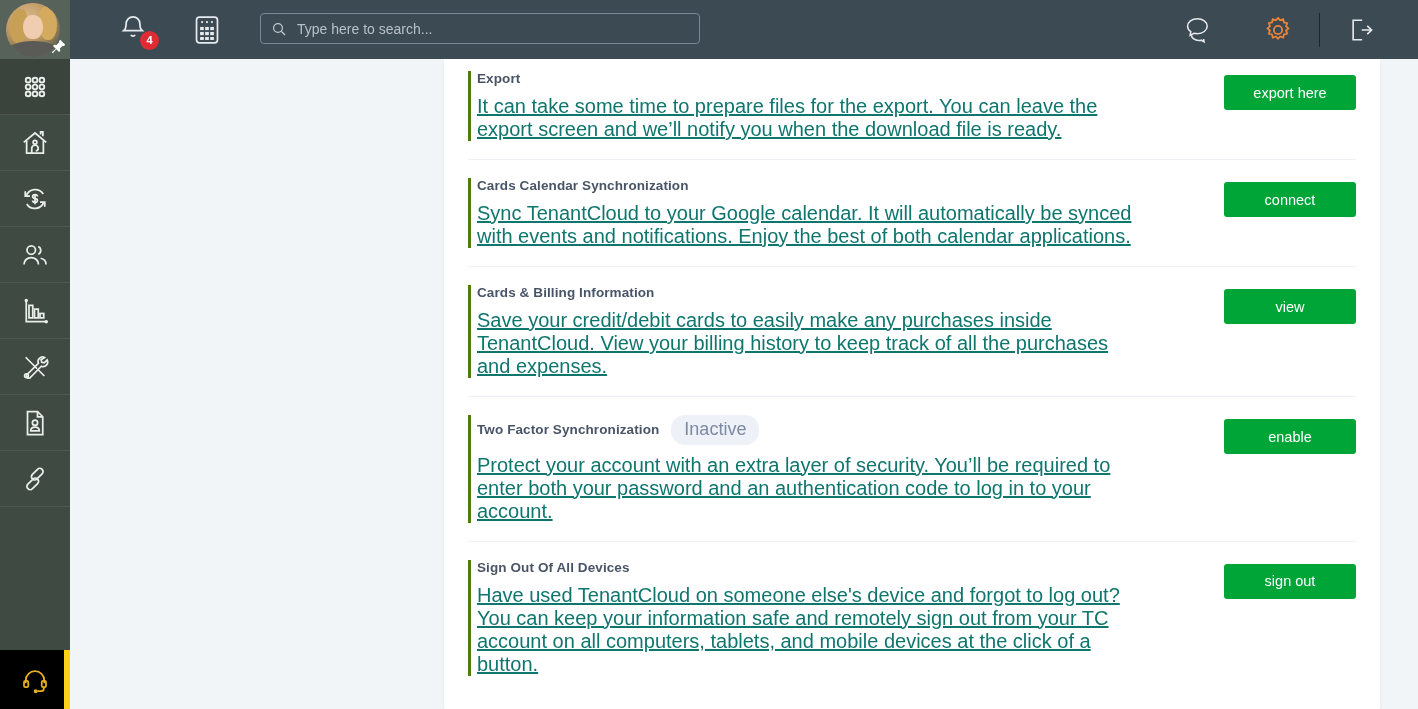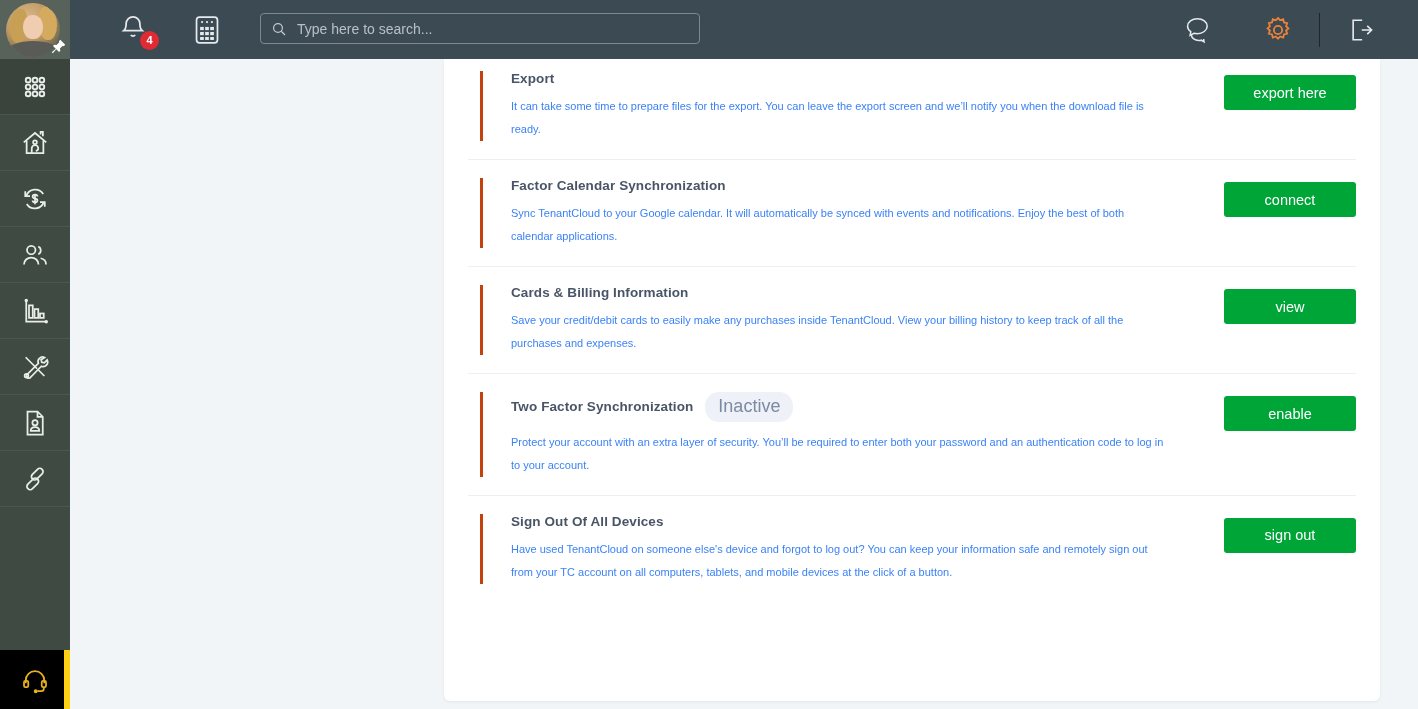--- a/index.html
+++ b/index.html
@@ -113,31 +113,31 @@
     padding: 0 24px;
     min-height: 642px;
   }
   .section {
     display: flex; align-items: flex-start;
     padding: 18px 0 18px 0;
     border-bottom: 1px solid #eceff5;
   }
   .section:last-child { border-bottom: none; padding-bottom: 36px; gap: 28px; }
   .section.first { padding-top: 12px; }
-  .sec-body { flex: 1 1 auto; border-left: 3px solid #c2410c; padding-left: 28px; margin-left: 12px; }
+  .sec-body { flex: 1 1 auto; border-left: 3px solid #4d7c0f; padding-left: 6px; }
   .sec-head { display: flex; align-items: center; gap: 12px; margin-bottom: 9px; }
   .sec-title {
     font-size: 13.5px; font-weight: bold; color: #495567; letter-spacing: .1px;
   }
   .pill {
     background: #eef1f7; color: #7d8aa3; font-size: 18px;
     padding: 4px 13px; border-radius: 14px; line-height: 1.2;
   }
   .sec-desc {
-    font-size: 11px; color: #3b82f6; line-height: 23px; max-width: 655px;
+    font-size: 20px; color: #0f766e; line-height: 23px; max-width: 655px; text-decoration: underline;
   }
   .sec-action { flex: 0 0 auto; width: 176px; display: flex; justify-content: flex-end; padding-top: 4px;}
   .btn {
     background: #00a538; color: #ffffff; border: none; border-radius: 3px;
     width: 132px; height: 35px; font-size: 14.5px; cursor: pointer;
     font-family: "Liberation Sans", sans-serif;
   }
 </style>
 </head>
 <body>
@@ -314,21 +314,21 @@
           <div class="sec-desc">It can take some time to prepare files for the export. You can leave the export screen and we’ll notify you when the download file is ready.</div>
         </div>
         <div class="sec-action">
           <button class="btn">export here</button>
         </div>
       </div>
 
       <div class="section">
         <div class="sec-body">
           <div class="sec-head">
-            <div class="sec-title">Factor Calendar Synchronization</div>
+            <div class="sec-title">Cards Calendar Synchronization</div>
           </div>
           <div class="sec-desc">Sync TenantCloud to your Google calendar. It will automatically be synced with events and notifications. Enjoy the best of both calendar applications.</div>
         </div>
         <div class="sec-action">
           <button class="btn">connect</button>
         </div>
       </div>
 
       <div class="section">
         <div class="sec-body">

